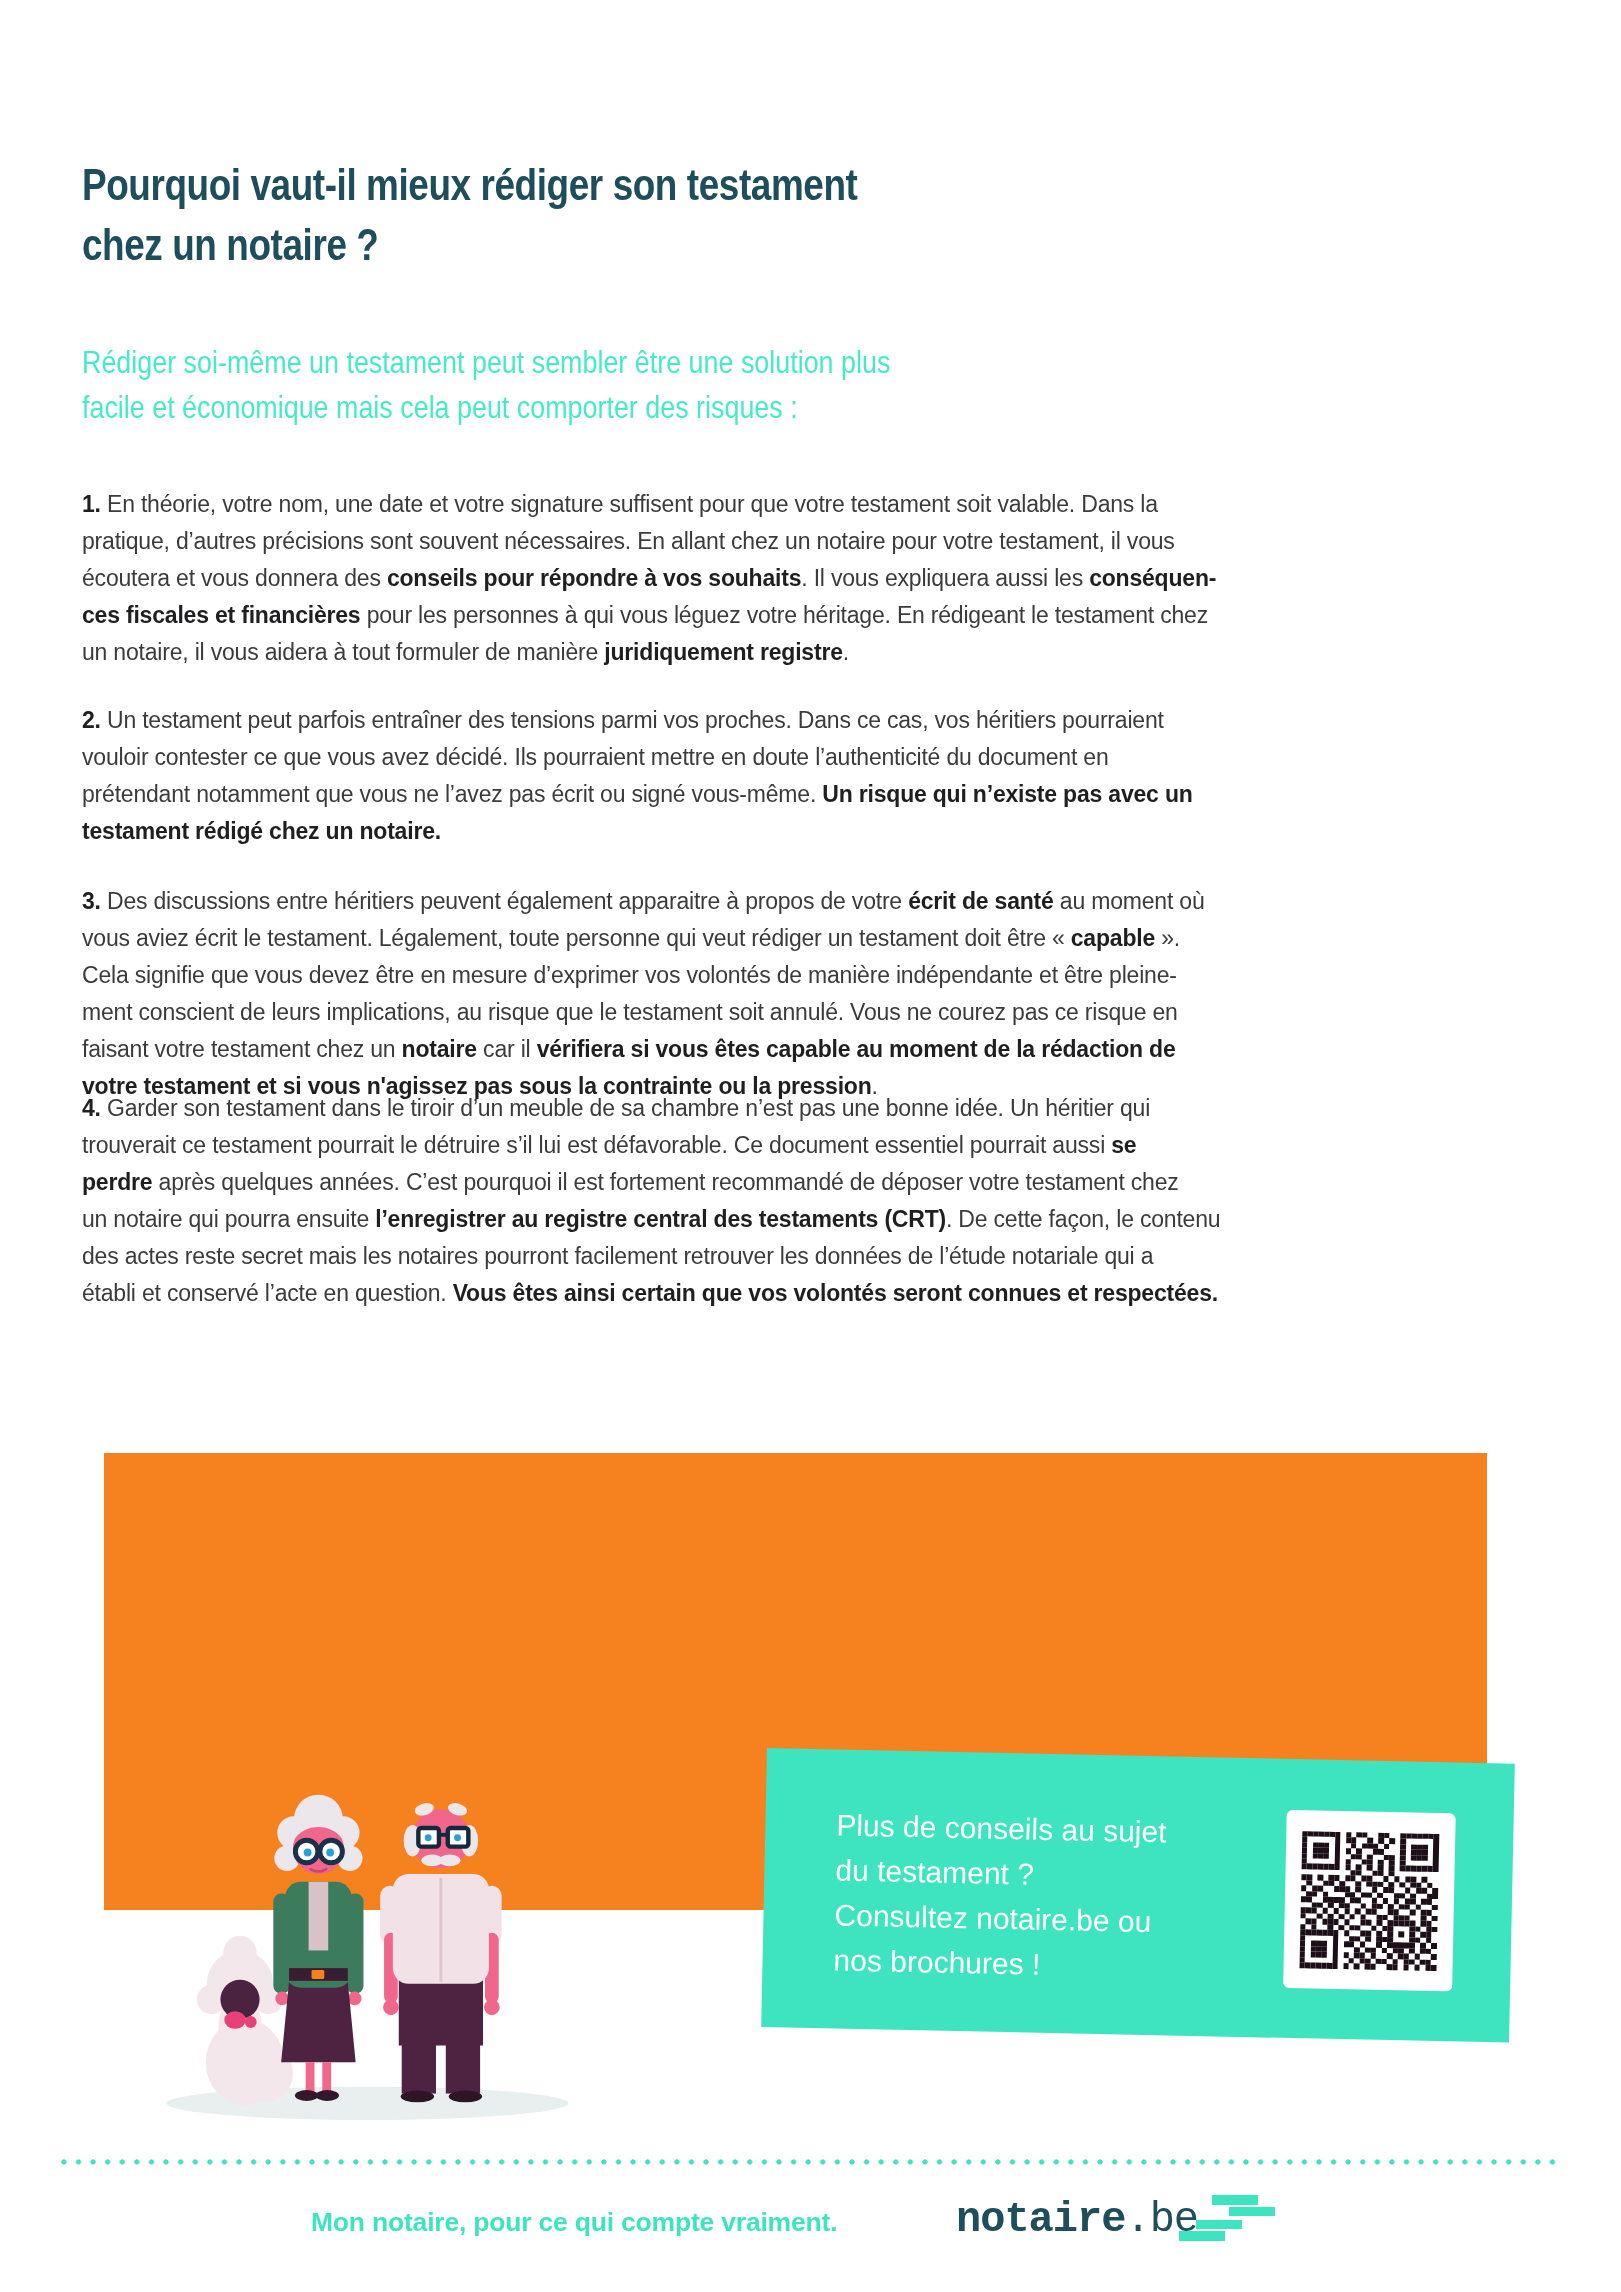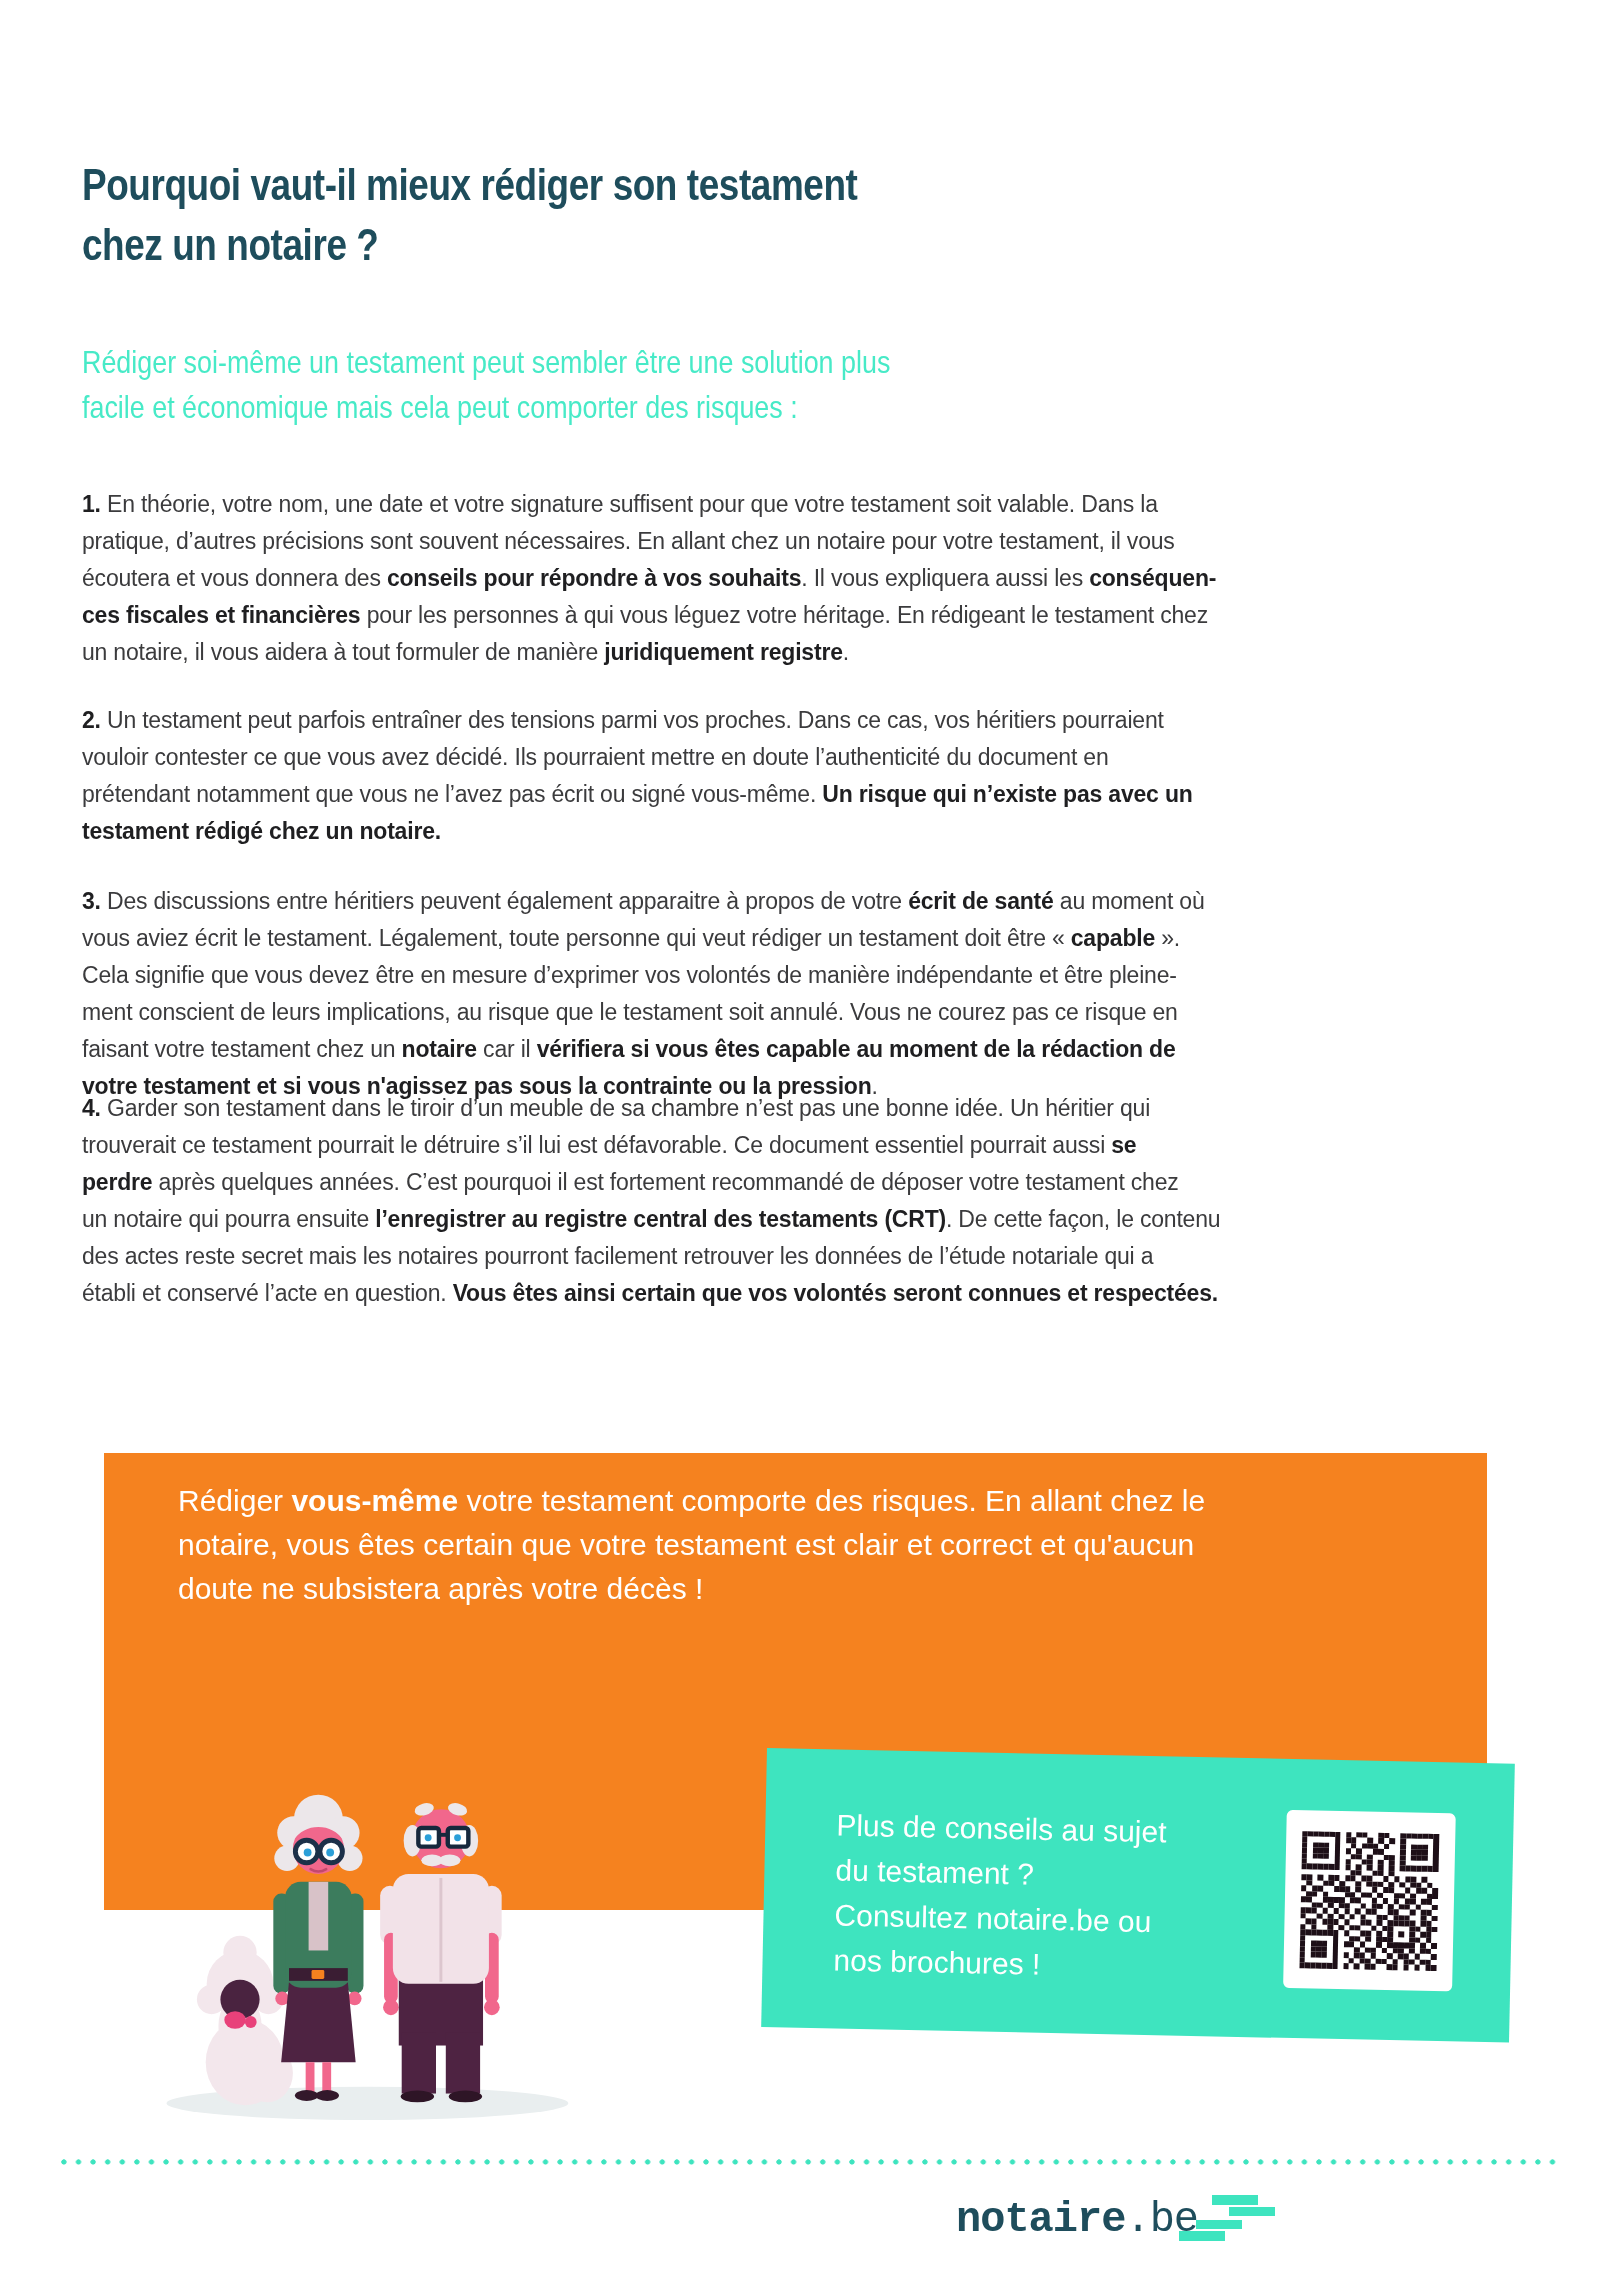--- a/index.html
+++ b/index.html
@@ -112,23 +112,20 @@
 faisant votre testament chez un </span><span class="b">notaire</span><span> car il </span><span class="b">vérifiera si vous êtes capable au moment de la rédaction de
 votre testament et si vous n'agissez pas sous la contrainte ou la pression</span><span>.</span></p>
   <p class="para p4"><span class="b">4.</span><span> Garder son testament dans le tiroir d’un meuble de sa chambre n’est pas une bonne idée. Un héritier qui
 trouverait ce testament pourrait le détruire s’il lui est défavorable. Ce document essentiel pourrait aussi </span><span class="b">se
 perdre</span><span> après quelques années. C’est pourquoi il est fortement recommandé de déposer votre testament chez
 un notaire qui pourra ensuite </span><span class="b">l’enregistrer au registre central des testaments (CRT)</span><span>. De cette façon, le contenu
 des actes reste secret mais les notaires pourront facilement retrouver les données de l’étude notariale qui a
 établi et conservé l’acte en question. </span><span class="b">Vous êtes ainsi certain que vos volontés seront connues et respectées.</span></p>
 
   <div class="orange-box">
-    <p class="obox-p1"><span>Rédiger </span><span class="b">vous-même</span><span> votre testament comporte des risques. En allant chez le
-notaire, vous êtes certain que votre testament est clair et correct et qu'aucun
-doute ne subsistera après votre décès !</span></p>
   </div>
 
   <svg class="illustration" viewBox="0 0 450 352" xmlns="http://www.w3.org/2000/svg" aria-hidden="true">
     <ellipse cx="230" cy="334" rx="205" ry="17" fill="#E9EEEF"></ellipse>
     <g>
       <ellipse cx="105" cy="292" rx="40" ry="44" fill="#F3E7EC"></ellipse>
       <ellipse cx="128" cy="303" rx="26" ry="30" fill="#F3E7EC"></ellipse>
       <ellipse cx="100" cy="255" rx="22" ry="32" fill="#F3E7EC"></ellipse>
       <circle cx="100" cy="180" r="17" fill="#F3E7EC"></circle>
       <circle cx="71" cy="228" r="15" fill="#F3E7EC"></circle>
@@ -826,20 +823,21 @@
           <i class="m"></i>
           <i></i>
           <i class="m"></i>
           <i class="m"></i>
         </div>
     </div>
   </div>
 
   <div class="dots"></div>
 
+  <div class="tagline">Mon notaire, pour ce qui compte vraiment.</div>
 
   <div class="logo"><span class="logo-bold">notaire</span><span class="logo-light">.be</span></div>
 
   <div class="logo-bars">
     <i class="bar bar1"></i>
       <i class="bar bar2"></i>
       <i class="bar bar3"></i>
       <i class="bar bar4"></i>
   </div>
 

